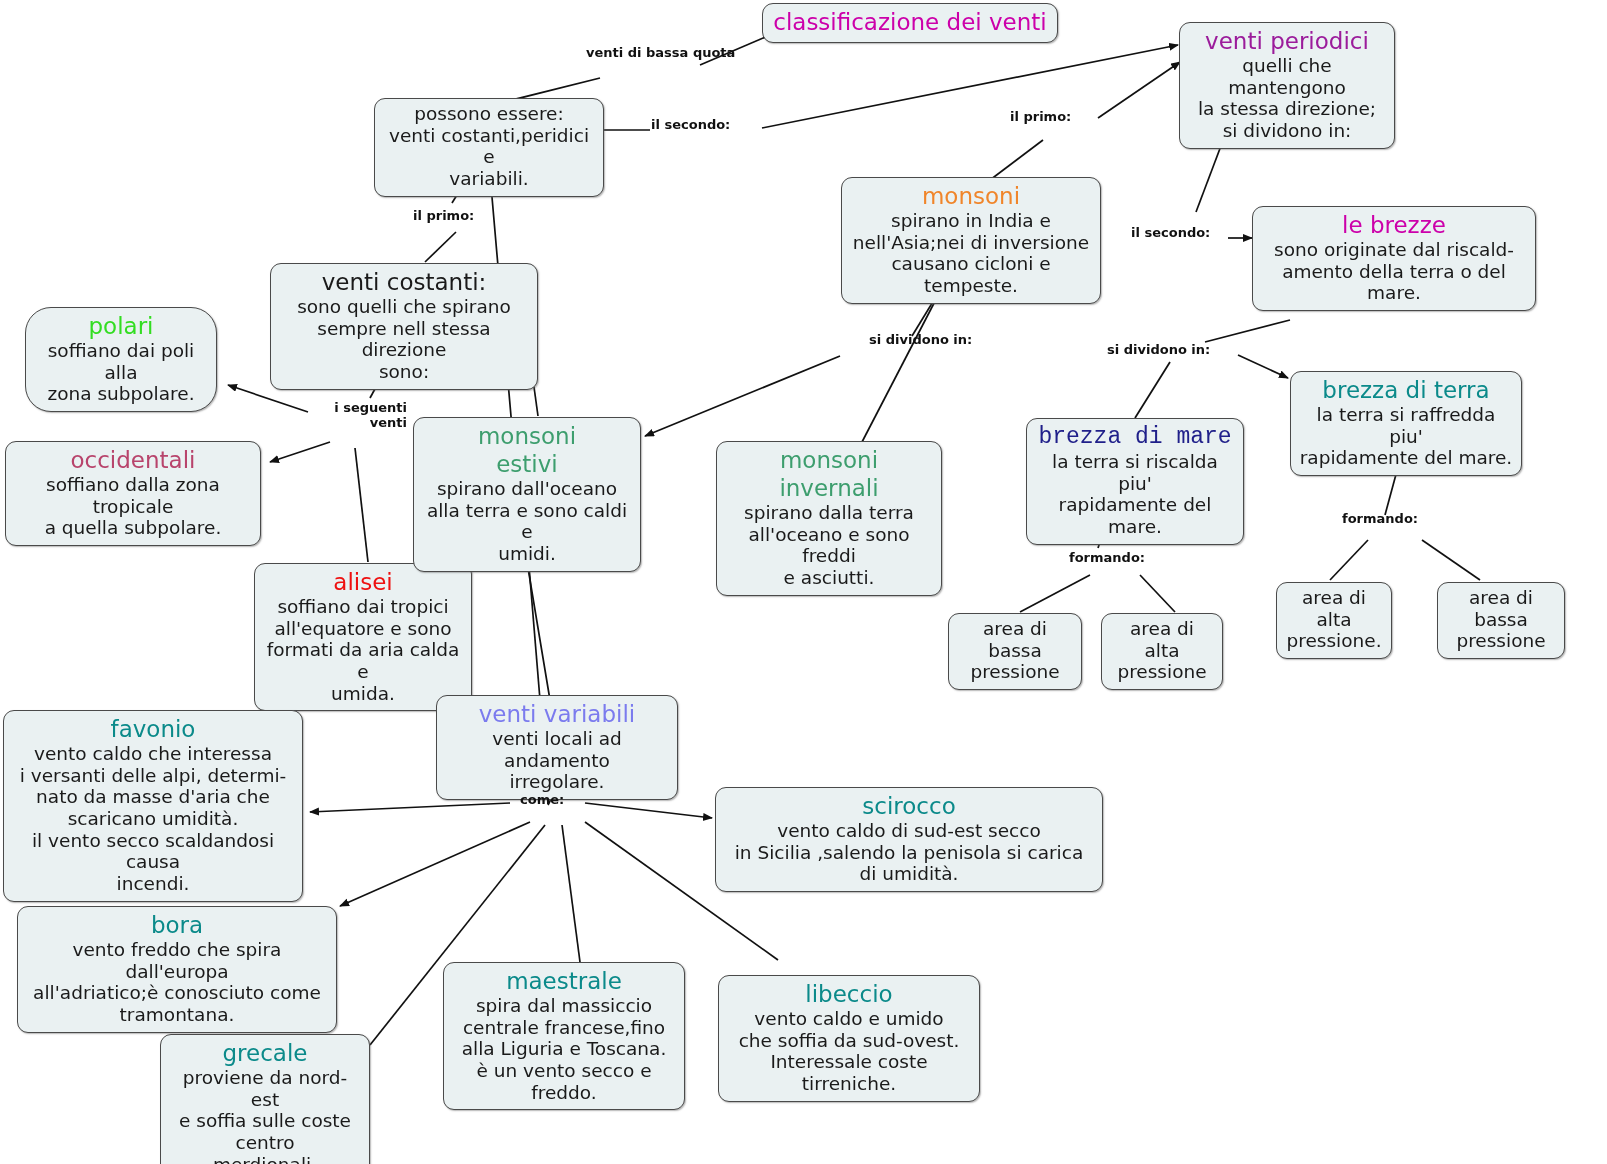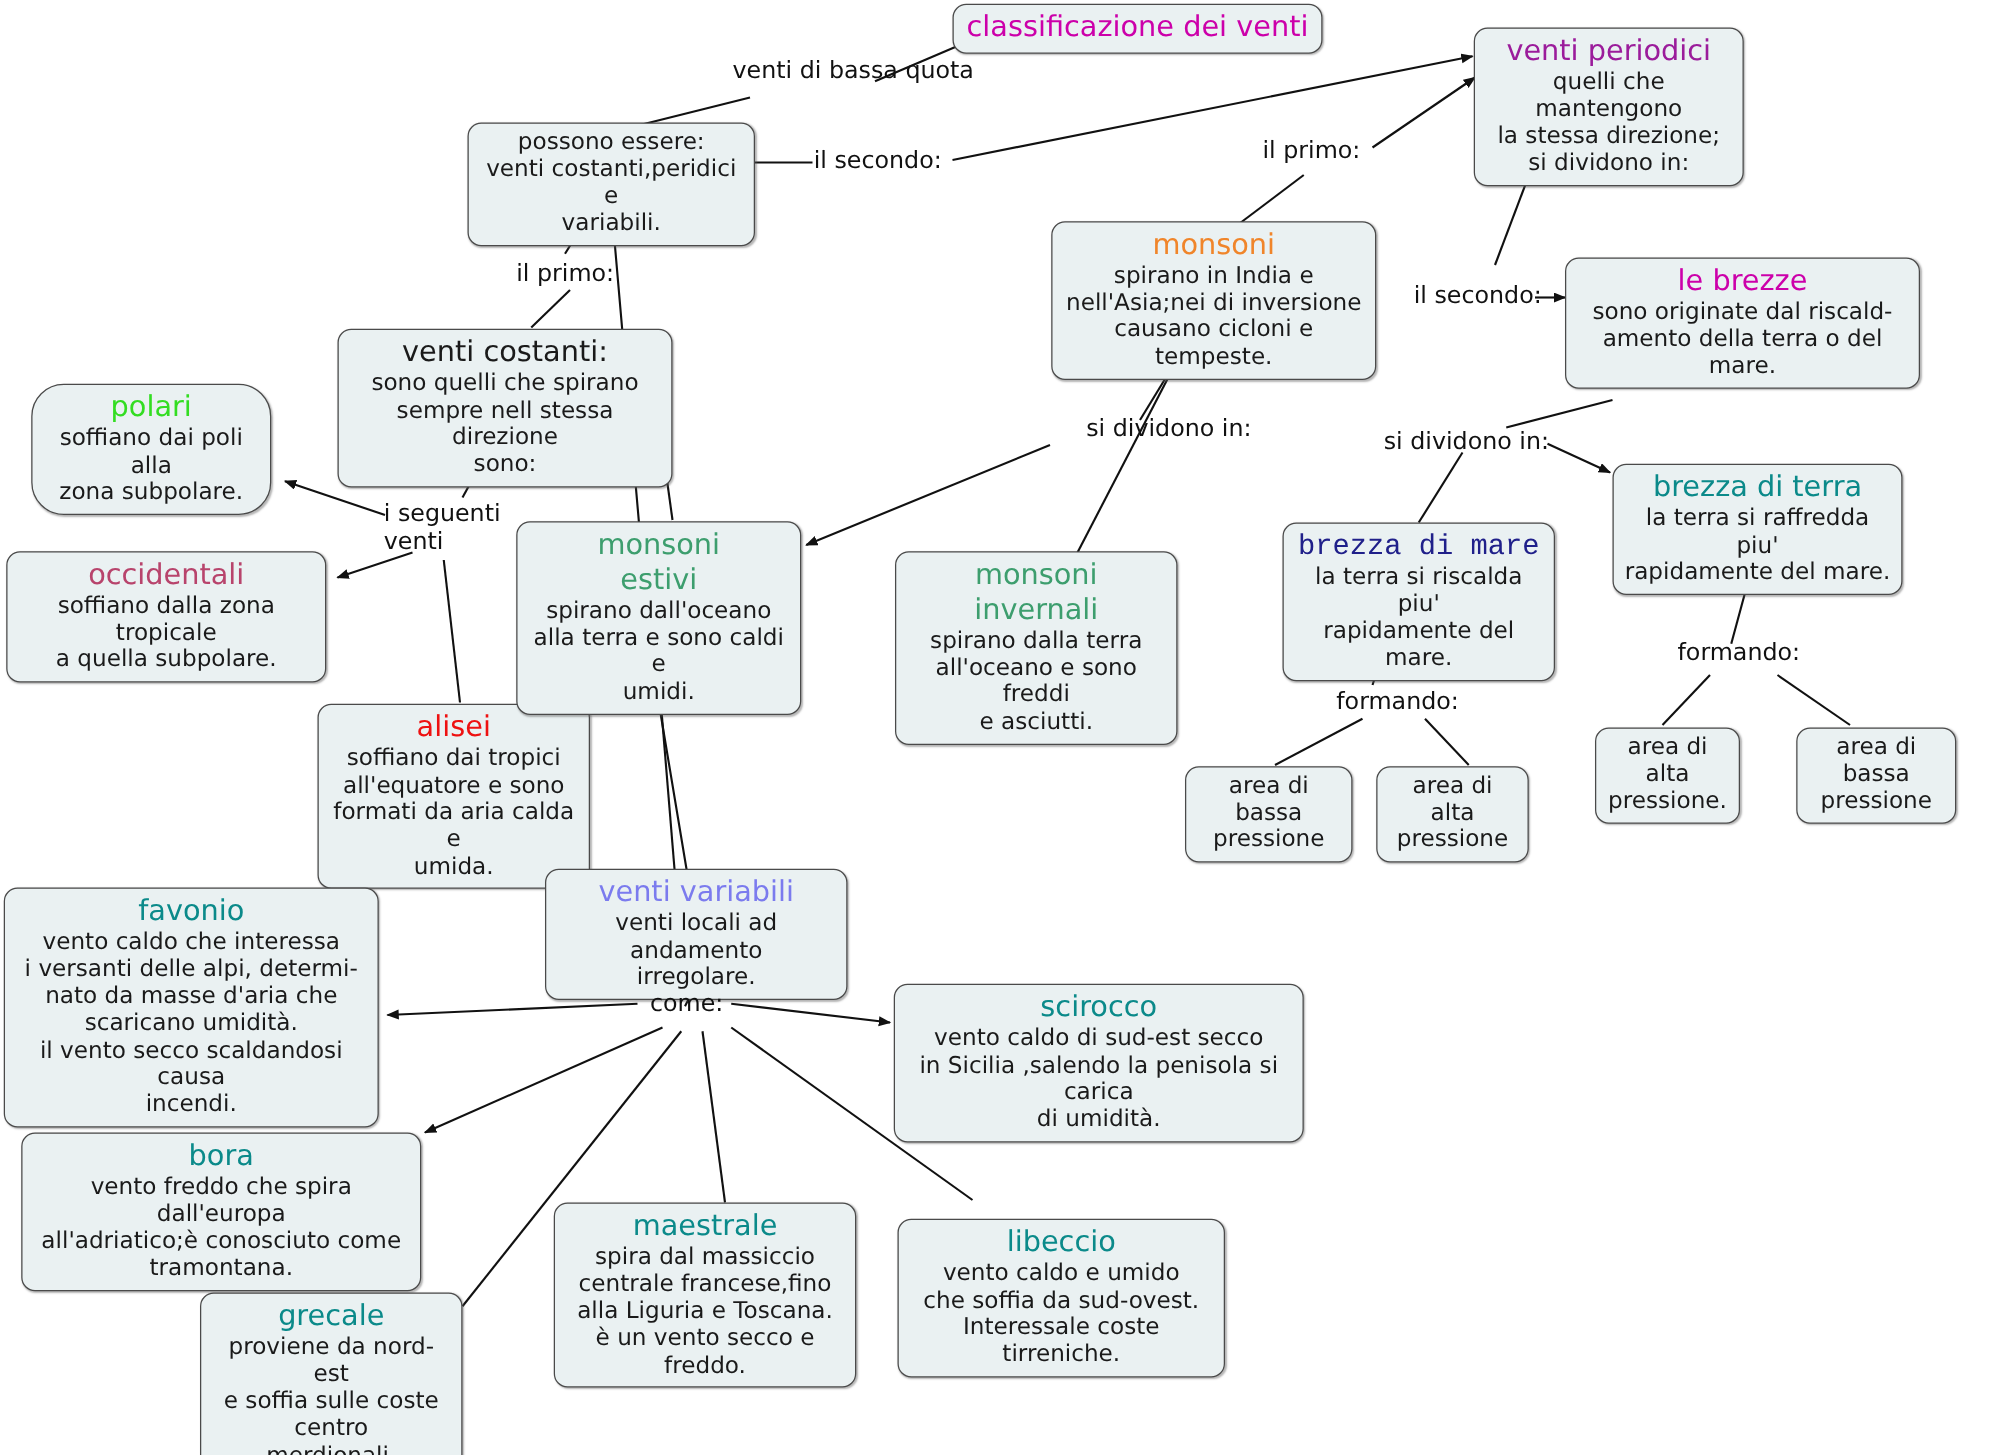--- a/index.html
+++ b/index.html
@@ -45,26 +45,27 @@
   .node .body {
     display: block;
     font-size: 18.5px;
     line-height: 1.17;
     white-space: pre-line;
     color: #1a1a1a;
   }
   .node.plain .body { font-size: 18.5px; }
   .link-label {
     position: absolute;
-    font-size: 19px;
+    font-size: 13px;
     color: #111111;
     white-space: pre-line;
-    text-align: left;
+    text-align: right;
     line-height: 1.14;
     background: transparent;
+    font-weight: bold;
   }
 </style>
 </head>
 <body>
 
 <div id="canvas">
 
   <svg class="edges" viewBox="0 0 1607 1164">
     <defs>
       <marker id="arrow" markerWidth="11" markerHeight="11" refX="9" refY="4" orient="auto" markerUnits="userSpaceOnUse">
@@ -255,21 +256,21 @@
 incendi.</span>
   </div>
 
   <div class="node" style="left:17px; top:906px; width:320px;">
     <span class="ttl" style="color:#0b8a8a;">bora</span>
     <span class="body">vento freddo che spira dall'europa
 all'adriatico;è conosciuto come
 tramontana.</span>
   </div>
 
-  <div class="node" style="left:715px; top:787px; width:328px;">
+  <div class="node" style="left:715px; top:787px; width:388px;">
     <span class="ttl" style="color:#0b8a8a;">scirocco</span>
     <span class="body">vento caldo di sud-est secco
 in Sicilia ,salendo la penisola si carica
 di umidità.</span>
   </div>
 
   <div class="node" style="left:443px; top:962px; width:242px;">
     <span class="ttl" style="color:#0b8a8a;">maestrale</span>
     <span class="body">spira dal massiccio
 centrale francese,fino

